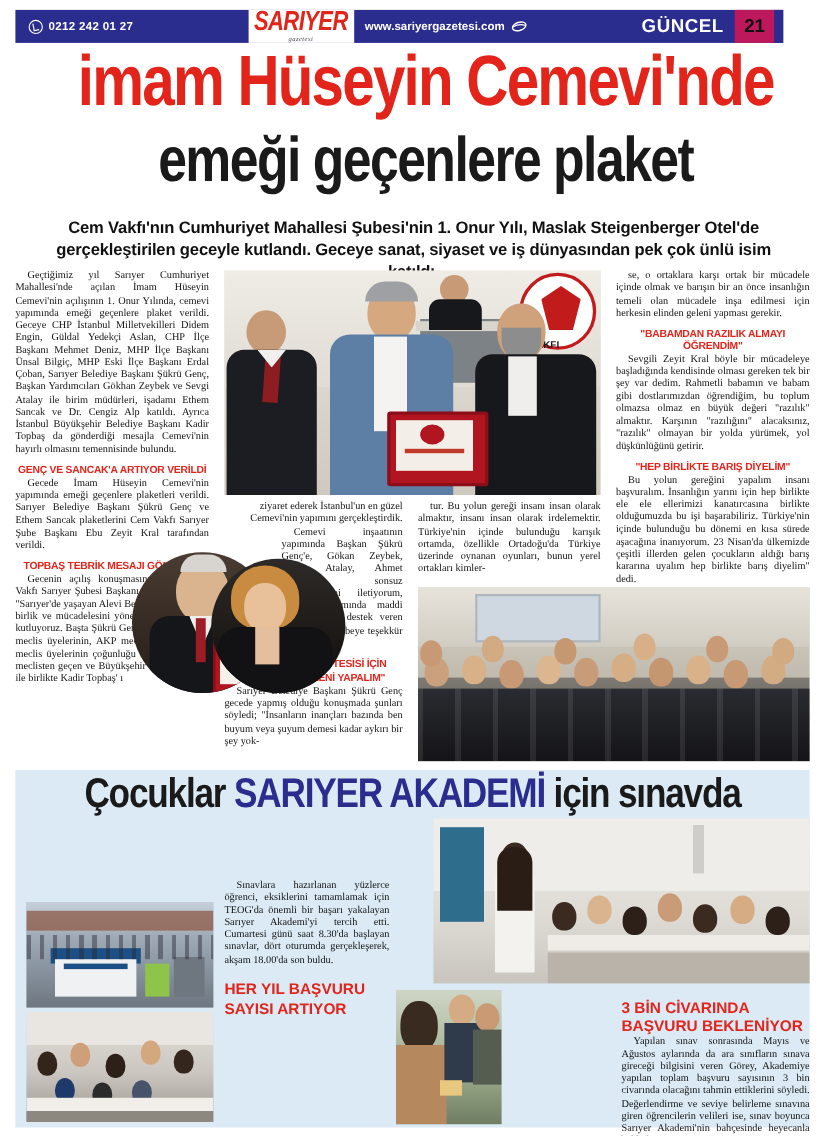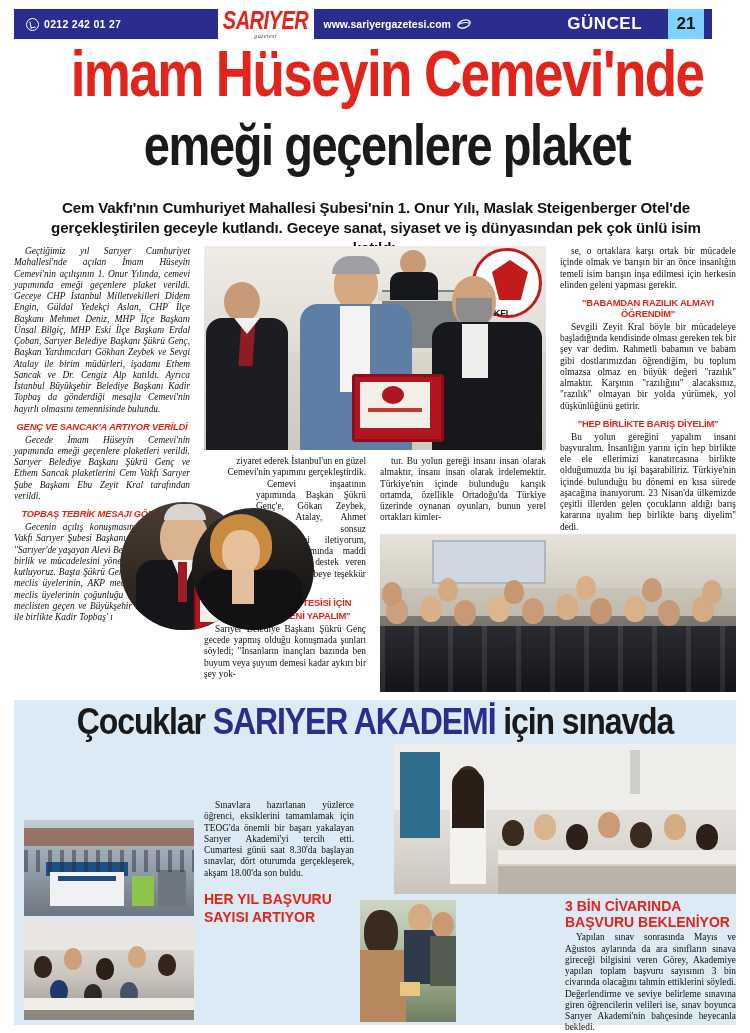--- a/index.html
+++ b/index.html
@@ -55,25 +55,24 @@
     font-size:10.5px;font-weight:bold;padding-left:10px;
   }
   .globe-ico{
     width:14px;height:10px;display:inline-block;position:relative;
   }
   .mh-section{
     flex:0 0 auto;color:#ffffff;font-family:"Liberation Sans",sans-serif;
     font-size:17px;font-weight:bold;letter-spacing:.5px;padding-right:10px;
   }
   .mh-page{
-    flex:0 0 auto;background:#7dd3fc;color:#111;height:30px;min-width:26px;
+    flex:0 0 auto;background:#be185d;color:#111;height:30px;min-width:26px;
     display:flex;align-items:center;justify-content:center;
     font-family:"Liberation Sans",sans-serif;font-size:17px;font-weight:bold;
     padding:0 5px;
-    margin-left:16px;
   }
   .mh-endcap{flex:0 0 auto;width:8px;height:30px;background:#2b2d8e;}
 
   
   .hl-wrap{position:absolute;left:12px;top:44px;width:750px;text-align:center;}
   .hl1{
     font-family:"Liberation Sans",sans-serif;
     font-weight:bold;font-size:53px;line-height:.96;
     color:#e2241b;letter-spacing:-1.6px;
     transform:scaleY(1.22);transform-origin:top center;
@@ -106,21 +105,21 @@
   }
   .col p{margin:0 0 0 0;text-indent:11px;}
   .col p.noind{text-indent:0;}
   .subhead{
     font-family:"Liberation Sans",sans-serif;
     font-size:9.4px;font-weight:bold;color:#e2241b;
     text-align:center;text-indent:0;
     margin:7px 0 2px 0;line-height:1.16;
     letter-spacing:-.2px;
   }
-  .c1{left:0;width:176px;font-style:italic;}
+  .c1{left:0;width:176px;}
   .c2{left:190px;width:162px;}
   .c3{left:366px;width:166px;}
   .c4{left:546px;width:176px;}
 
   
   .circ{border-radius:50%;overflow:hidden;position:absolute;}
 
   
   .art2{
     position:absolute;left:14px;top:700px;width:722px;height:325px;
@@ -301,21 +300,21 @@
         <span class="ppl" style="left:196px;top:0px; width:20px;height:24px;background:#d8b088;"></span>
         <span class="ppl" style="left:262px;top:2px; width:20px;height:24px;background:#c89b76;"></span>
         <span class="ppl" style="left:322px;top:4px; width:20px;height:24px;background:#d2aa82;"></span>
         <div style="position:absolute;left:0;top:50px;width:100%;height:66px;background:linear-gradient(#2a2b30,#141418);"></div>
         <div style="position:absolute;left:0;top:50px;width:100%;height:66px;
              background:repeating-linear-gradient(90deg,rgba(255,255,255,.09) 0 5px,transparent 5px 34px);"></div>
       </div>
     </div>
 
     <div class="col c4">
-      <p>se, o ortaklara karşı ortak bir mücadele içinde olmak ve barışın bir an önce insanlığın temeli isim barışın inşa edilmesi için herkesin elinden geleni yapması gerekir.</p>
+      <p>se, o ortaklara karşı ortak bir mücadele içinde olmak ve barışın bir an önce insanlığın temeli olan mücadele inşa edilmesi için herkesin elinden geleni yapması gerekir.</p>
       <div class="subhead">"BABAMDAN RAZILIK ALMAYI ÖĞRENDİM"</div>
       <p>Sevgili Zeyit Kral böyle bir mücadeleye başladığında kendisinde olması gereken tek bir şey var dedim. Rahmetli babamın ve babam gibi dostlarımızdan öğrendiğim, bu toplum olmazsa olmaz en büyük değeri "razılık" almaktır. Karşının "razılığını" alacaksınız, "razılık" olmayan bir yolda yürümek, yol düşkünlüğünü getirir.</p>
       <div class="subhead">"HEP BİRLİKTE BARIŞ DİYELİM"</div>
       <p>Bu yolun gereğini yapalım insanı başvuralım. İnsanlığın yarını için hep birlikte ele ele ellerimizi kanatırcasına birlikte olduğumuzda bu işi başarabiliriz. Türkiye'nin içinde bulunduğu bu dönemi en kısa sürede aşacağına inanıyorum. 23 Nisan'da ülkemizde çeşitli illerden gelen çocukların aldığı barış kararına uyalım hep birlikte barış diyelim" dedi.</p>
     </div>
 
   </div>
 
   <div class="art2">
 
@@ -393,19 +392,19 @@
       <p>Sınavlara hazırlanan yüzlerce öğrenci, eksiklerini tamamlamak için TEOG'da önemli bir başarı yakalayan Sarıyer Akademi'yi tercih etti. Cumartesi günü saat 8.30'da başlayan sınavlar, dört oturumda gerçekleşerek, akşam 18.00'da son buldu.</p>
     </div>
 
     <div class="col2 b2">
       <div class="subhead2">HER YIL BAŞVURU</div>
       <div class="subhead2" style="margin-top:0;">SAYISI ARTIYOR</div>
     </div>
 
 
     <div class="col2 b4">
-      <div class="subhead2" style="margin-top:2px;">3 BİN CİVARINDA BAŞVURU BEKLENİYOR</div>
+      <div class="subhead2" style="margin-top:12px;">3 BİN CİVARINDA BAŞVURU BEKLENİYOR</div>
       <p>Yapılan sınav sonrasında Mayıs ve Ağustos aylarında da ara sınıfların sınava gireceği bilgisini veren Görey, Akademiye yapılan toplam başvuru sayısının 3 bin civarında olacağını tahmin ettiklerini söyledi. Değerlendirme ve seviye belirleme sınavına giren öğrencilerin velileri ise, sınav boyunca Sarıyer Akademi'nin bahçesinde heyecanla bekledi.</p>
     </div>
 
   </div>
 
 </div>
 
 </body></html>

